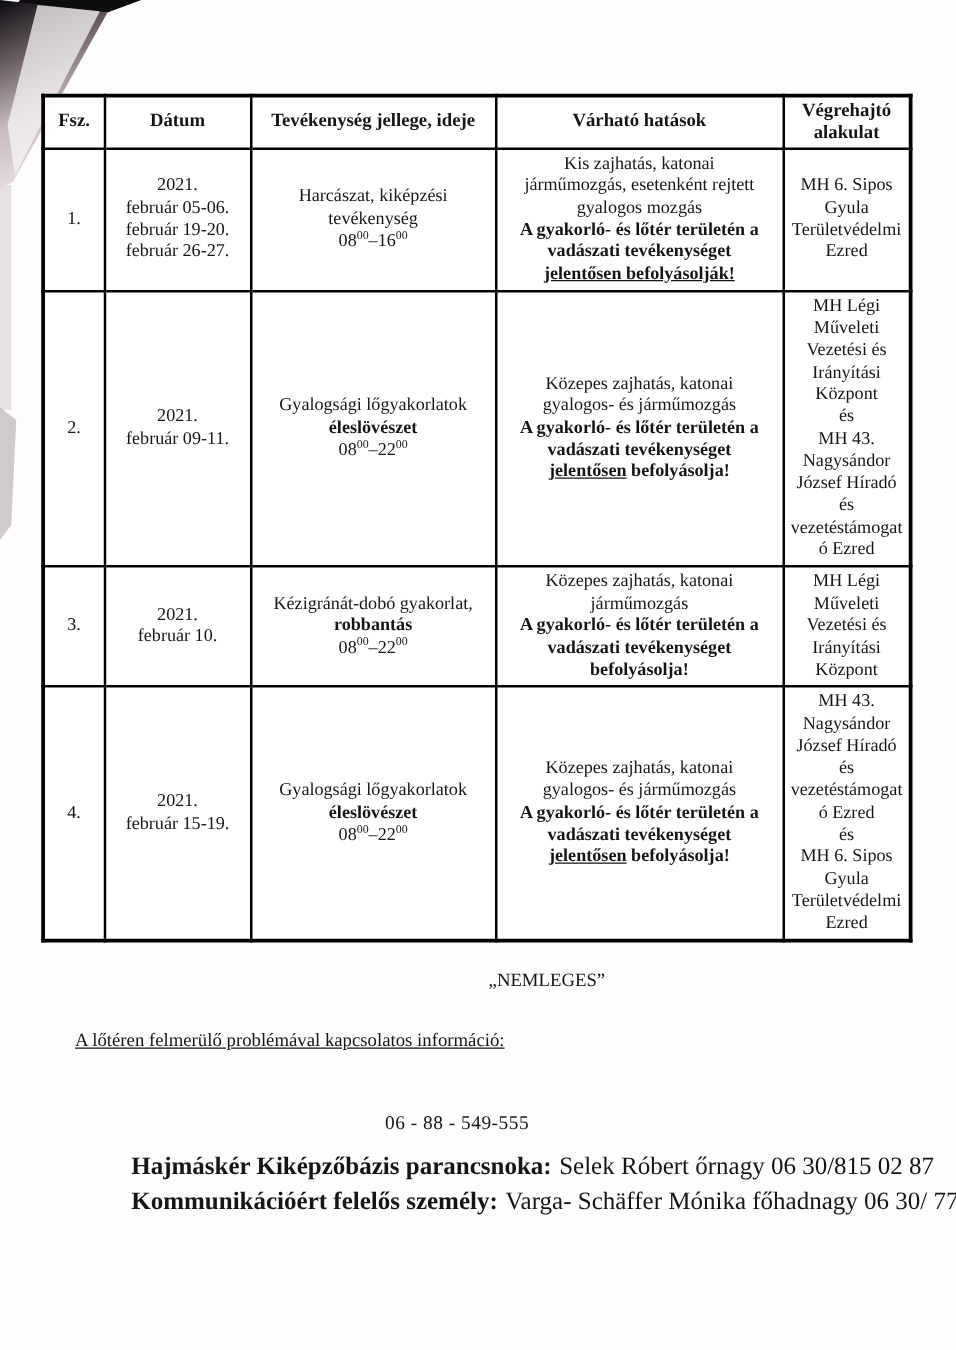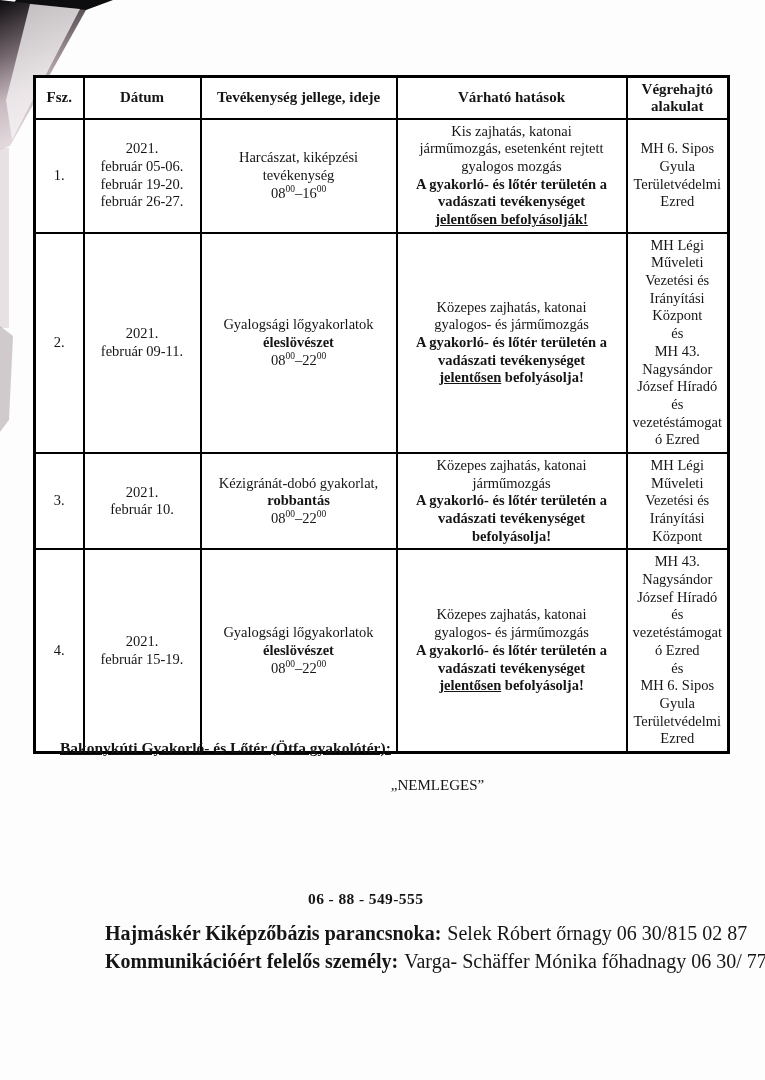--- a/index.html
+++ b/index.html
@@ -23,21 +23,21 @@
   .ln{display:block;}
   .b{font-weight:bold;}
   .u{text-decoration:underline;}
   .sup{vertical-align:super;font-size:9.5px;line-height:0;}
   td.fsz{text-align:center;}
   
   .f-heading{position:absolute;left:60px;top:739px;font-size:15.5px;font-weight:bold;text-decoration:underline;}
   .f-status{position:absolute;left:110px;right:0;top:777px;text-align:center;font-size:15px;}
   .f-info{position:absolute;left:60px;top:825px;font-size:15px;text-decoration:underline;}
   .f-duty{position:absolute;left:105px;top:852px;font-size:15px;}
-  .f-phone{position:absolute;left:308px;top:890px;font-size:15.5px;font-weight:bold;letter-spacing:.4px;}
+  .f-phone{position:absolute;left:308px;top:890px;font-size:15.5px;font-weight:normal;letter-spacing:.4px;}
   .f-contacts{position:absolute;left:105px;top:920px;font-size:20px;}
   .f-contacts .row{line-height:27.5px;white-space:nowrap;}
   .f-contacts .label{font-weight:bold;margin-right:6px;}
   
   .artifact{position:absolute;left:0;top:0;pointer-events:none;}
 </style>
 </head>
 <body>
 
 <div class="page">
@@ -191,22 +191,22 @@
             <div class="ln"><span>és</span></div>
             <div class="ln"><span>MH 6. Sipos</span></div>
             <div class="ln"><span>Gyula</span></div>
             <div class="ln"><span>Területvédelmi</span></div>
             <div class="ln"><span>Ezred</span></div>
           </td>
         </tr>
       </tbody>
   </table>
 
-  <div class="f-heading">Bakonykúti Gyakorló- és Lőtér (Ötfa gyakolótér):</div>
   <div class="f-status">„NEMLEGES”</div>
+  <div class="f-info">A lőtéren felmerülő problémával kapcsolatos információ:</div>
   <div class="f-phone">06 - 88 - 549-555</div>
 
   <div class="f-contacts">
     <div class="row"><span class="label">Hajmáskér Kiképzőbázis parancsnoka:</span><span>Selek Róbert őrnagy 06 30/815 02 87</span></div>
     <div class="row"><span class="label">Kommunikációért felelős személy:</span><span>Varga- Schäffer Mónika főhadnagy 06 30/ 777 52 34</span></div>
   </div>
 
 </div>
 
 </body></html>

